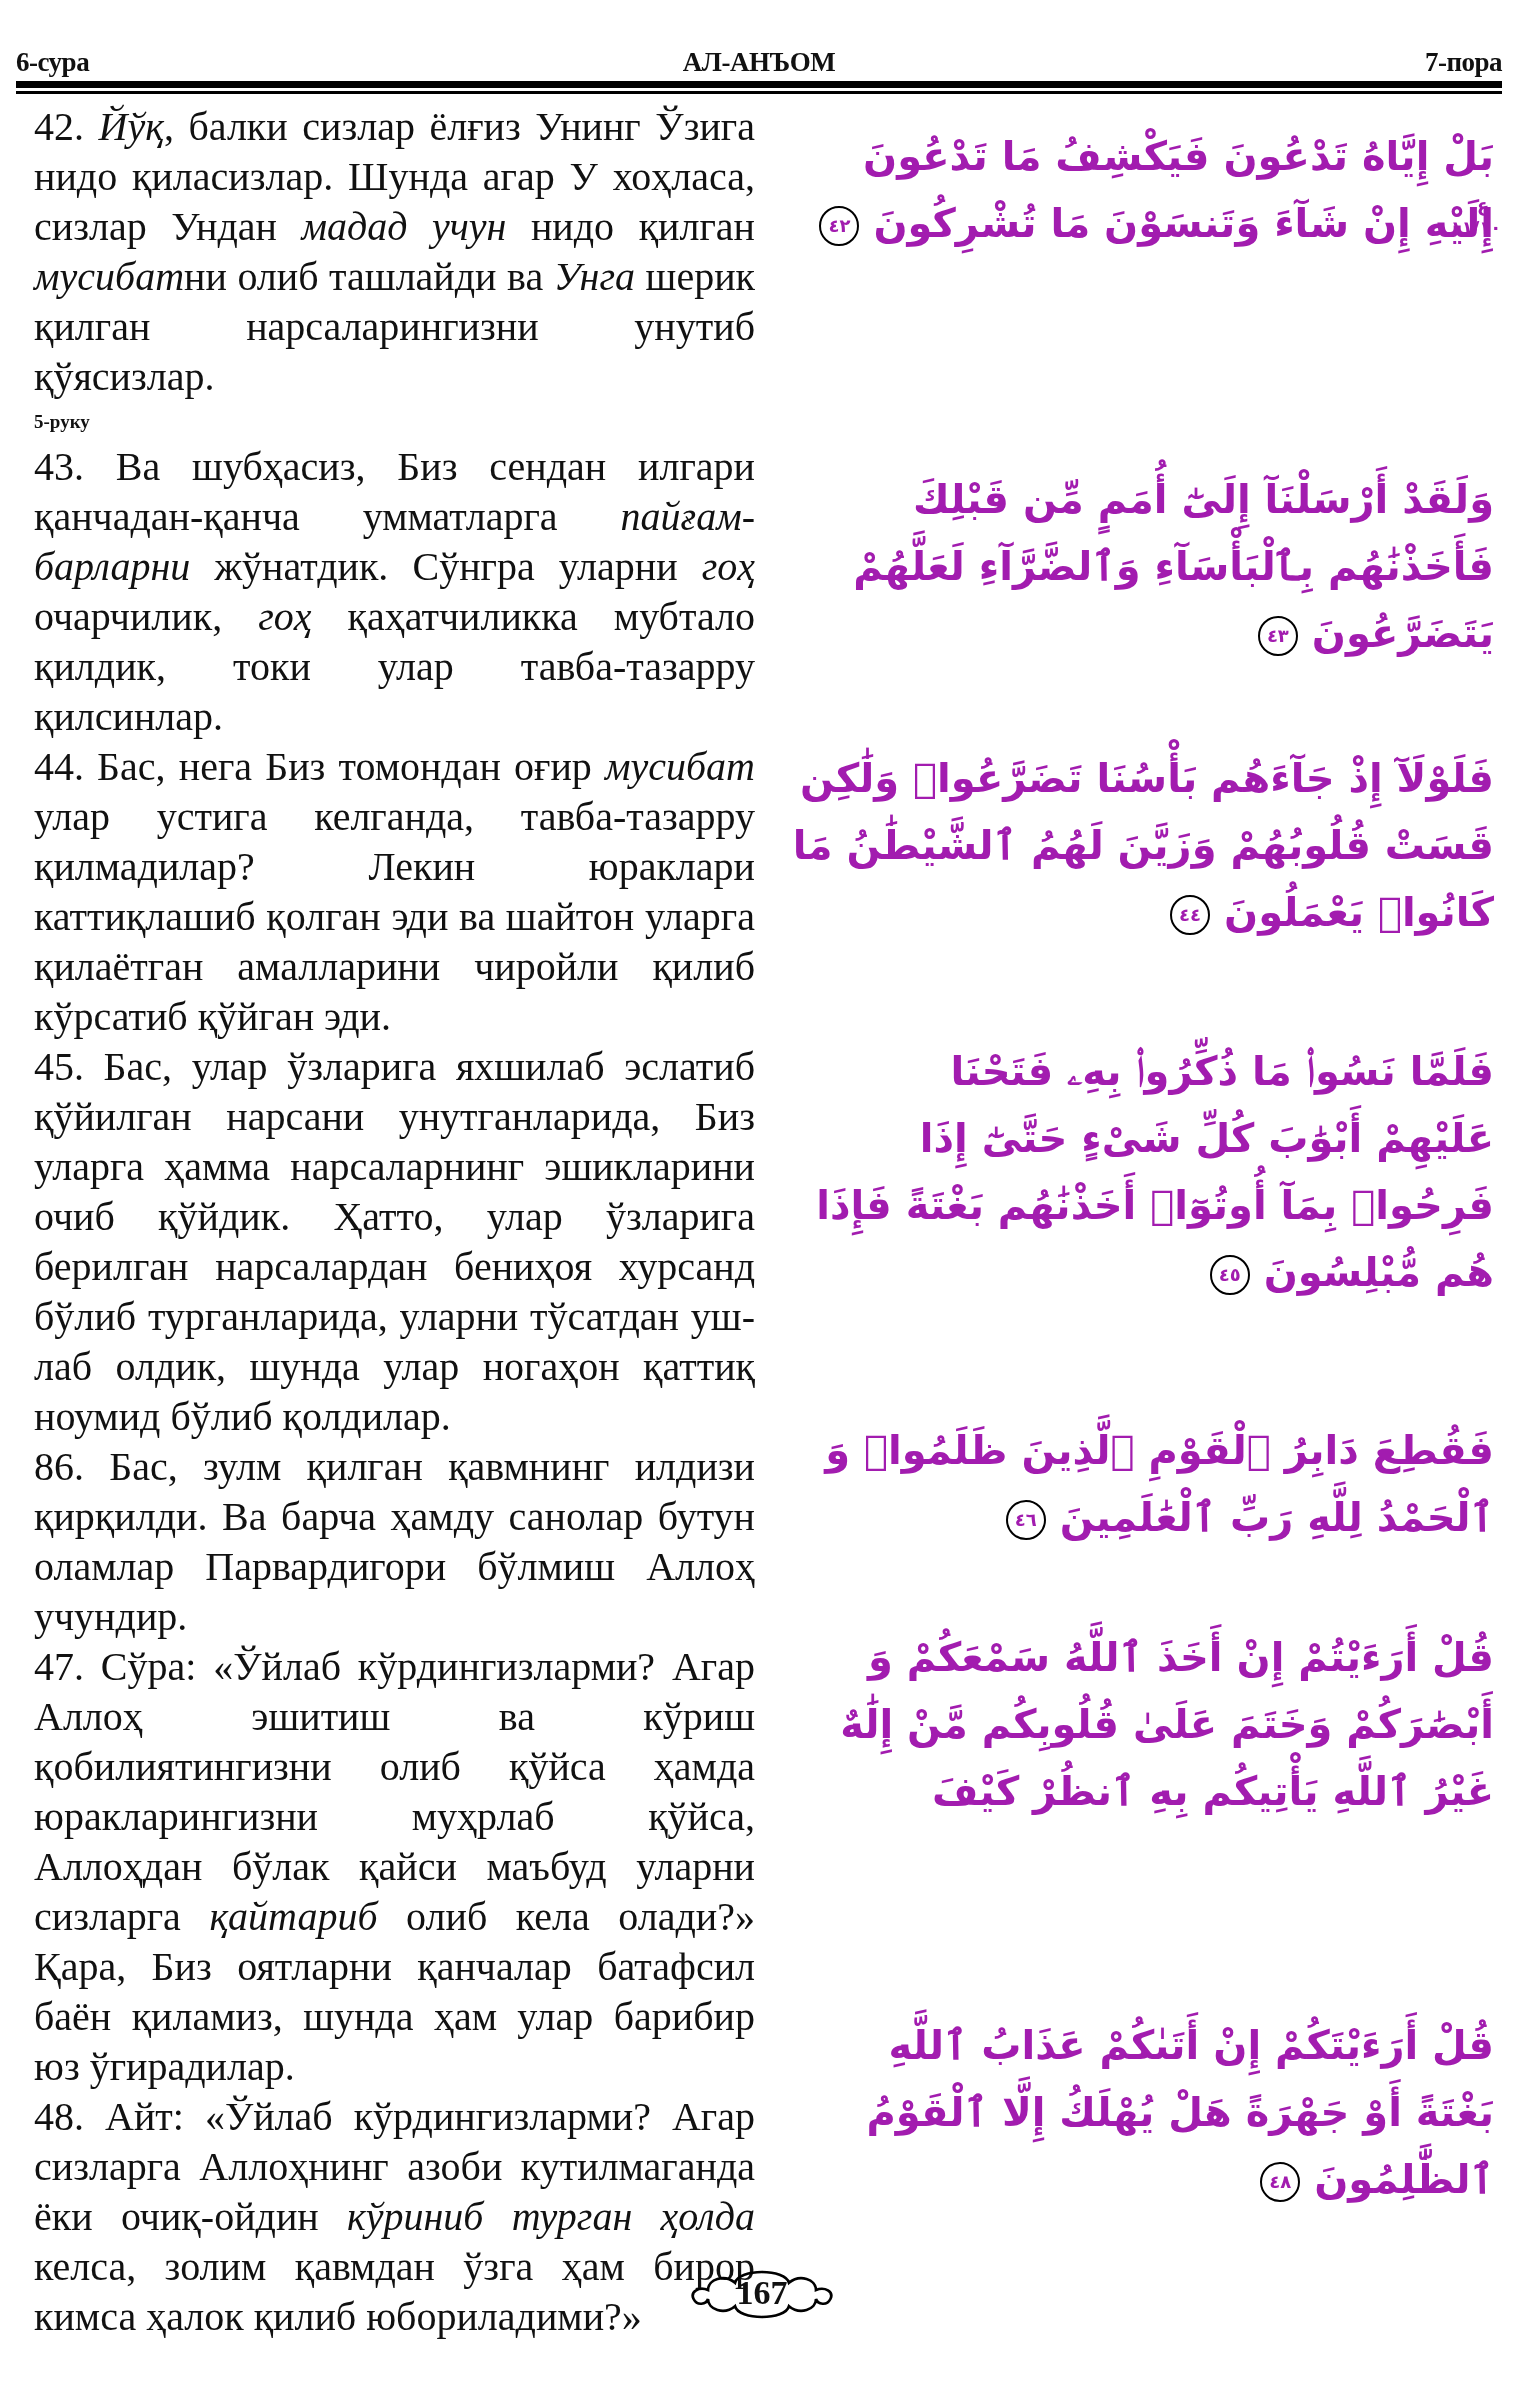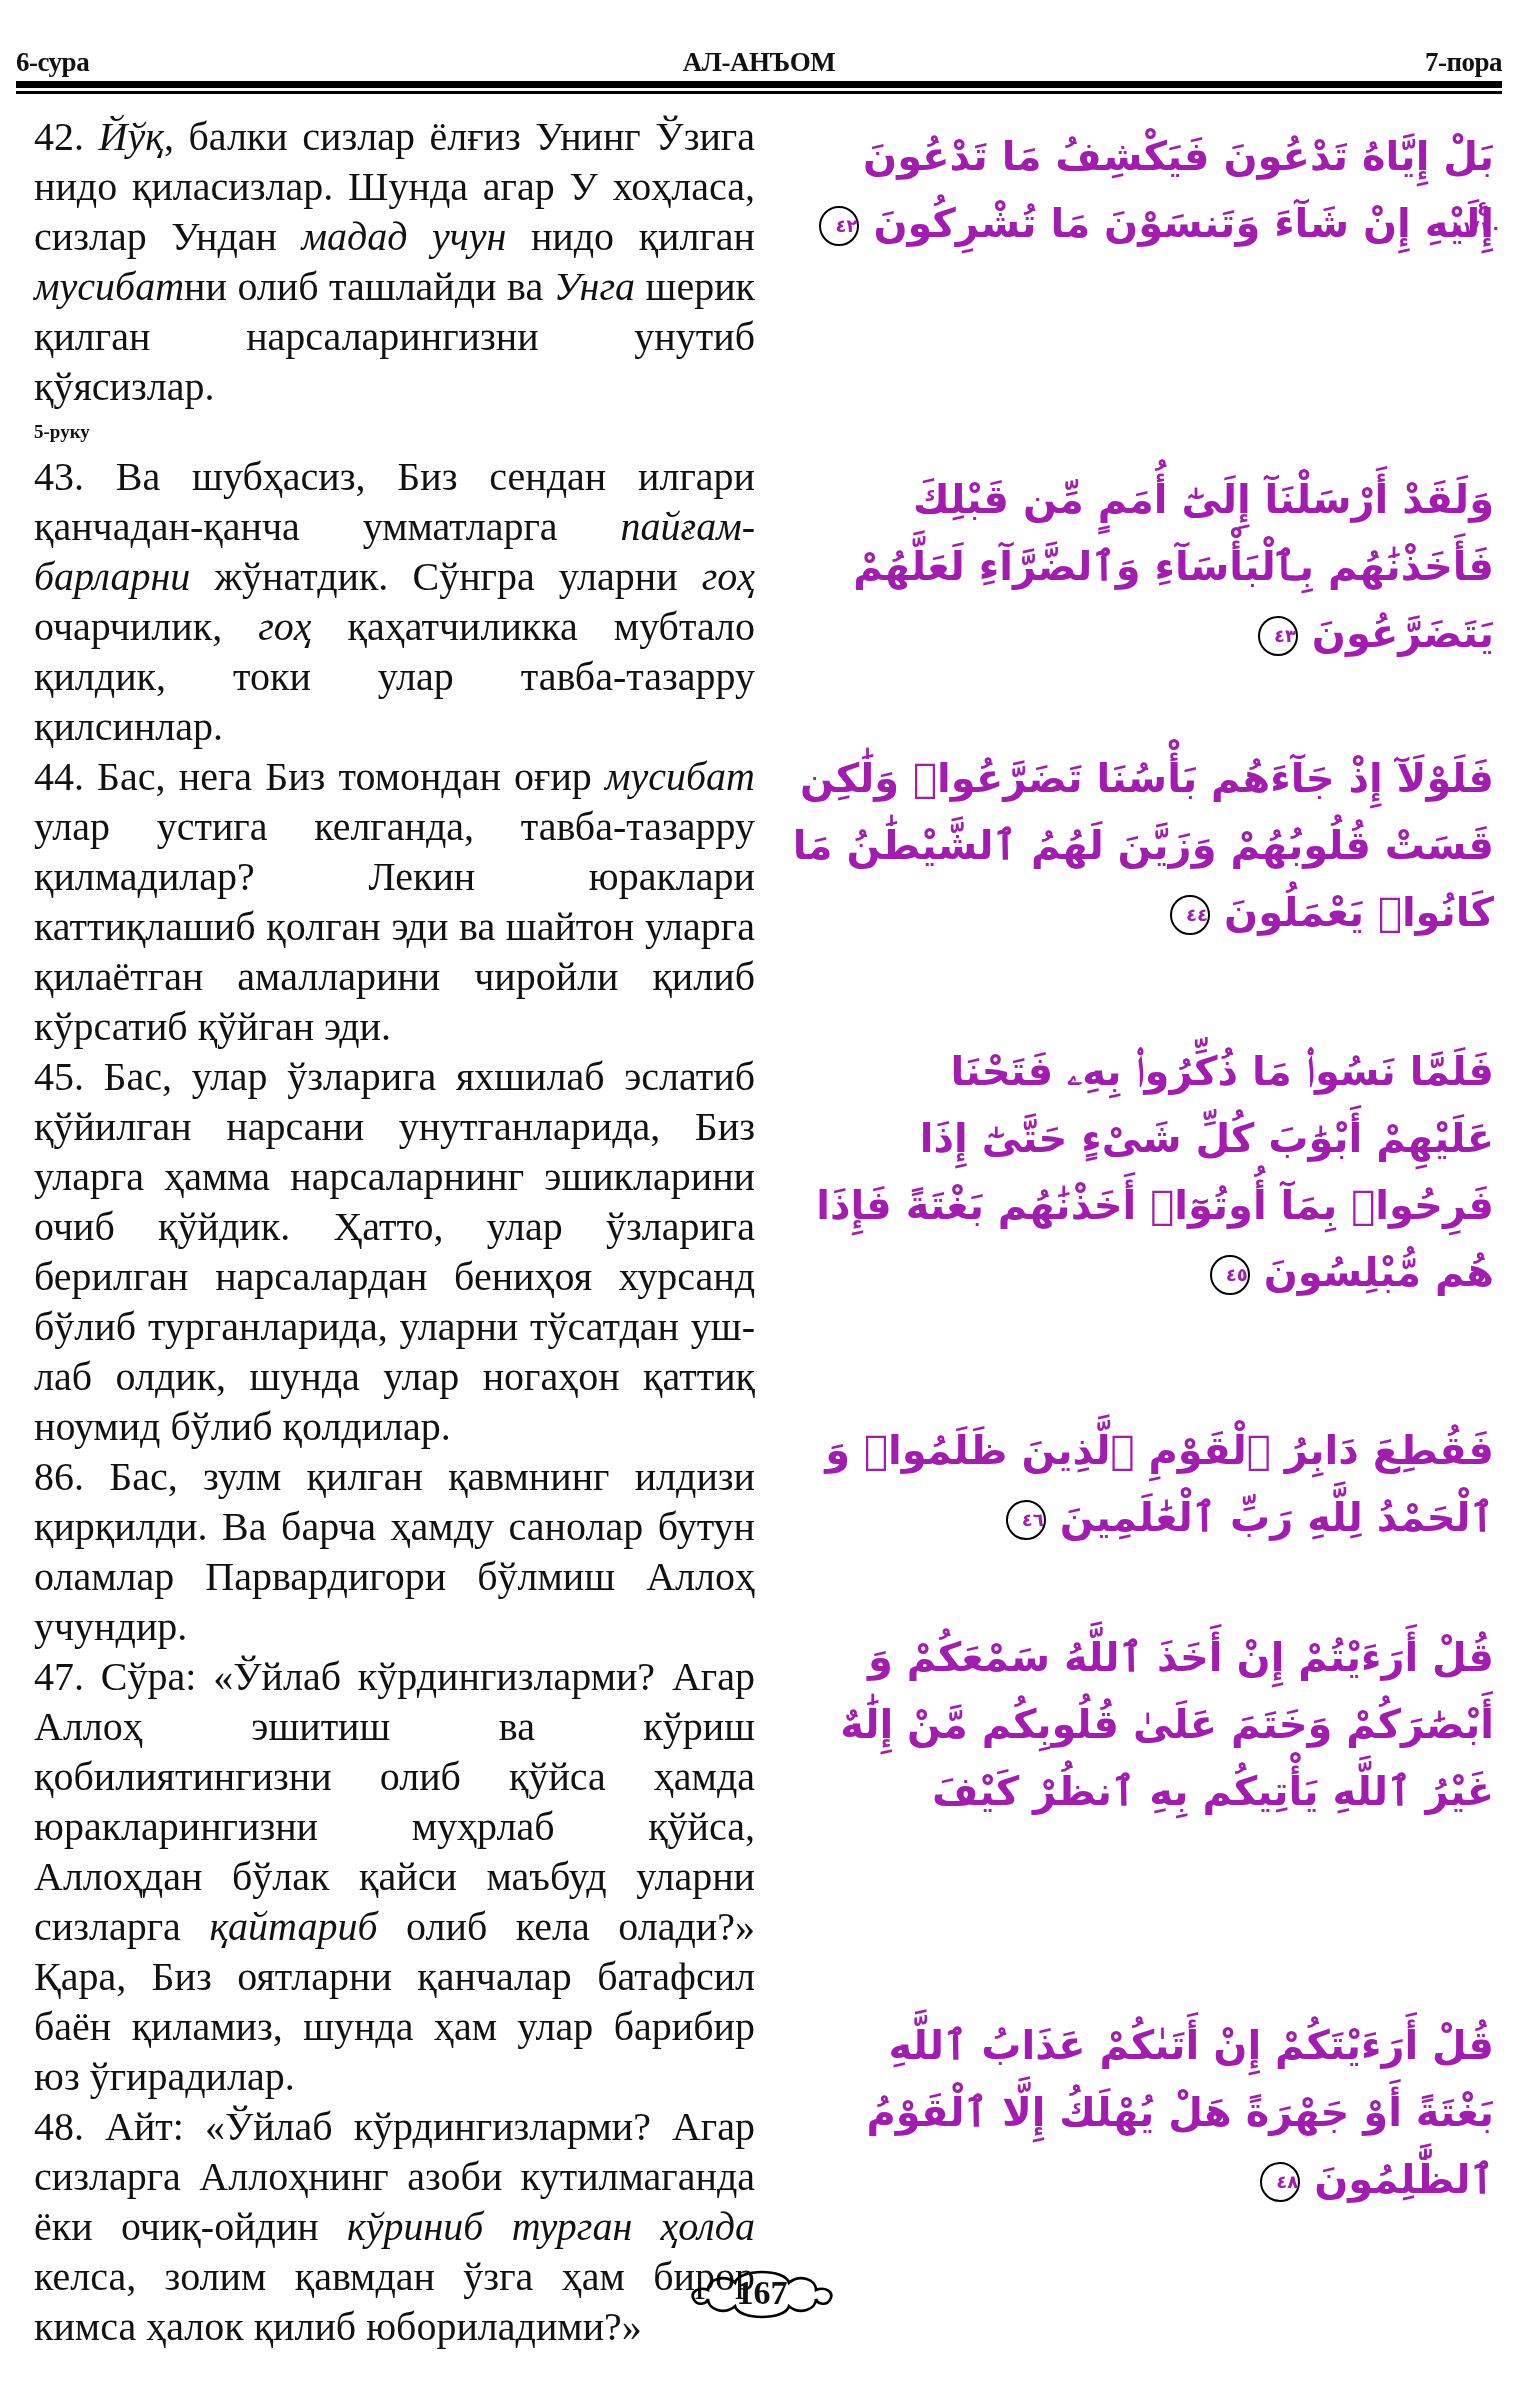--- a/index.html
+++ b/index.html
@@ -8,29 +8,29 @@
 
   
   .header { position: absolute; left: 16px; right: 16px; top: 43px; height: 36px; font-family: "Liberation Serif", serif; font-weight: bold; font-size: 27px; letter-spacing: -0.5px; }
   .header .left { position: absolute; left: 0; top: 3.6px; text-align: right; }
   .header .center { position: absolute; left: 0; right: 0; top: 3.6px; text-align: center; }
   .header .right { position: absolute; right: 0; top: 3.6px; }
   .rule-thick { position: absolute; left: 16px; right: 16px; top: 81px; height: 7.2px; background: #000; }
   .rule-thin { position: absolute; left: 16px; right: 16px; top: 91px; height: 2.7px; background: #000; }
 
   
-  .col-left { position: absolute; left: 34px; top: 112px; width: 721px; font-family: "Liberation Serif", serif; font-size: 40px; line-height: 50px; text-align: justify; }
+  .col-left { position: absolute; left: 34px; top: 102px; width: 721px; font-family: "Liberation Serif", serif; font-size: 40px; line-height: 50px; text-align: justify; }
   .col-right { position: absolute; left: 786px; top: 114px; width: 708px; }
 
   .verse { margin: 0; hyphens: manual; }
   .verse i { font-style: italic; }
   .ruku { text-align: left; font-weight: bold; font-size: 19px; line-height: 40px; font-family: "Liberation Serif", serif; }
 
   .ar-block { position: absolute; left: 0; width: 708px; direction: rtl; text-align: right; font-family: "DejaVu Sans", sans-serif; font-weight: bold; font-size: 40px; line-height: 67px; color: #a21caf; }
-  .ayah-no { display: inline-block; width: 36px; height: 36px; border: 2.7px solid #000; border-radius: 50%; font-size: 18px; line-height: 36px; vertical-align: middle; font-weight: bold; direction: rtl; }
+  .ayah-no { display: inline-block; width: 36px; height: 36px; border: 2.7px solid #000; border-radius: 50%; font-size: 18px; line-height: 36px; text-align: center; vertical-align: middle; font-weight: bold; direction: rtl; }
   .margin-mark { position: absolute; right: -7.2px; width: 36px; text-align: center; font-family: "DejaVu Sans", sans-serif; font-weight: bold; font-size: 18px; line-height: 21.6px; }
 
   
   .page-number { position: absolute; left: 681px; top: 2263px; width: 162px; height: 63px; }
   .page-number svg { position: absolute; left: 0; top: 0; }
   .page-number span { position: absolute; left: 0; right: 0; top: 10.8px; text-align: center; font-family: "Liberation Serif", serif; font-weight: bold; font-size: 34px; }
 </style>
 </head>
 <body>
 

